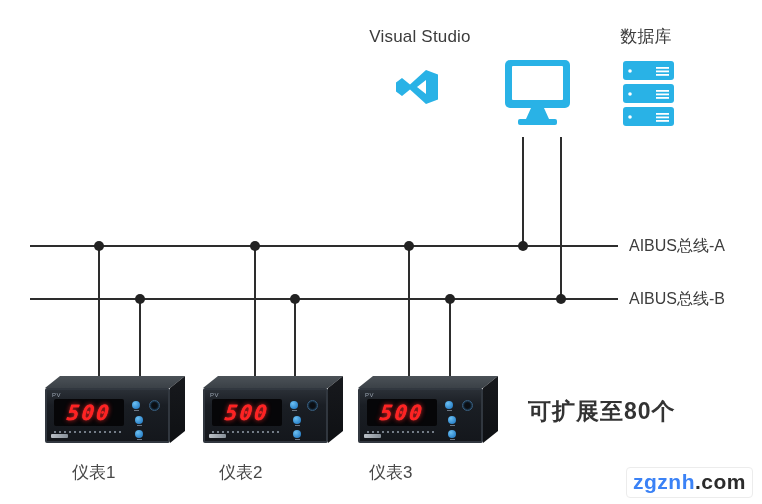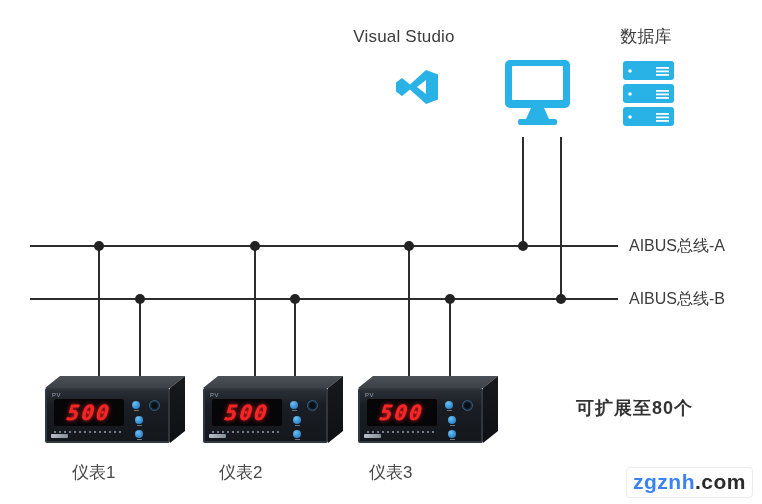--- a/index.html
+++ b/index.html
@@ -2,21 +2,21 @@
 <html><head>
 <meta charset="utf-8">
 <style>
   * { margin:0; padding:0; box-sizing:border-box; }
   body { background:#ffffff; font-family:"Liberation Sans","DejaVu Sans",sans-serif; }
   .stage { position:relative; width:762px; height:504px; background:#ffffff; overflow:hidden; }
 
   
   .node-label { position:absolute; top:27px; height:20px; line-height:20px;
     font-size:17px; color:#3c3c3c; text-align:center; letter-spacing:.2px; }
-  .lbl-vs   { left:334px; width:140px; }
+  .lbl-vs   { left:350px; width:140px; }
   .lbl-host { left:477px; width:120px; }
   .lbl-db   { left:586px; width:120px; }
 
   .icon-abs { position:absolute; }
 
   
   .hline { position:absolute; height:2px; background:#2d2d2d; }
   .vline { position:absolute; width:2px;  background:#2d2d2d; }
   .dot   { position:absolute; width:10px; height:10px; border-radius:50%; background:#222222; }
   .bus-label { position:absolute; font-size:16px; color:#3d3d3d; height:20px; line-height:20px; }
@@ -44,21 +44,21 @@
   .dev-knob { position:absolute; left:102px; top:10px; width:11px; height:11px; border-radius:50%;
     background:#0c0e12; border:1px solid #3a5f80; box-shadow:inset 0 0 2px #2c74a8; }
   .dev-ticks { position:absolute; left:7px; top:41px; width:70px; height:2px;
     background:repeating-linear-gradient(90deg,#8c96a2 0 2px, transparent 2px 5px); opacity:.8; }
   .dev-brand { position:absolute; left:4px; bottom:3px; width:17px; height:4px; border-radius:1px;
     background:linear-gradient(90deg,#d8dee5,#9aa4ae); opacity:.85; }
   .dev-caption { position:absolute; width:90px; top:461px; 
     font-size:17px; color:#474747; }
 
   
-  .expand-note { position:absolute; left:528px; top:396px; font-size:18px; font-weight:bold; color:#333333; letter-spacing:1px;margin-left:48px; }
+  .expand-note { position:absolute; left:528px; top:396px; font-size:23px; font-weight:bold; color:#333333; letter-spacing:1px; }
   .watermark { position:absolute; left:626px; top:467px; padding:2px 6px 3px 6px;
     border:1px solid #ececec; border-radius:4px; background:#ffffff;
     font-size:21px; font-weight:bold; letter-spacing:.5px; }
   .wm-red { color:#3b82f6;margin-top:38px; }
   .wm-dark { color:#2b2b2b; }
 </style>
 </head>
 <body>
 
 <div class="stage">

